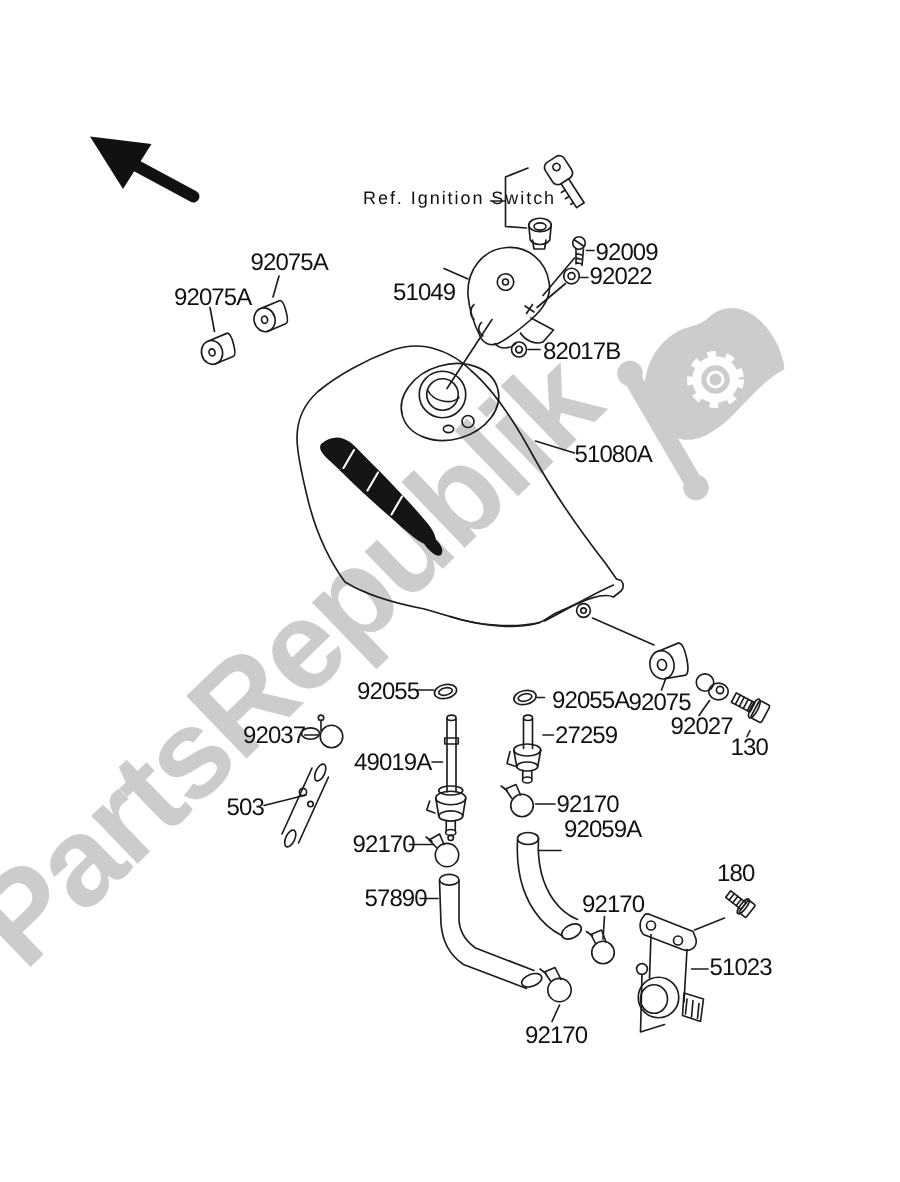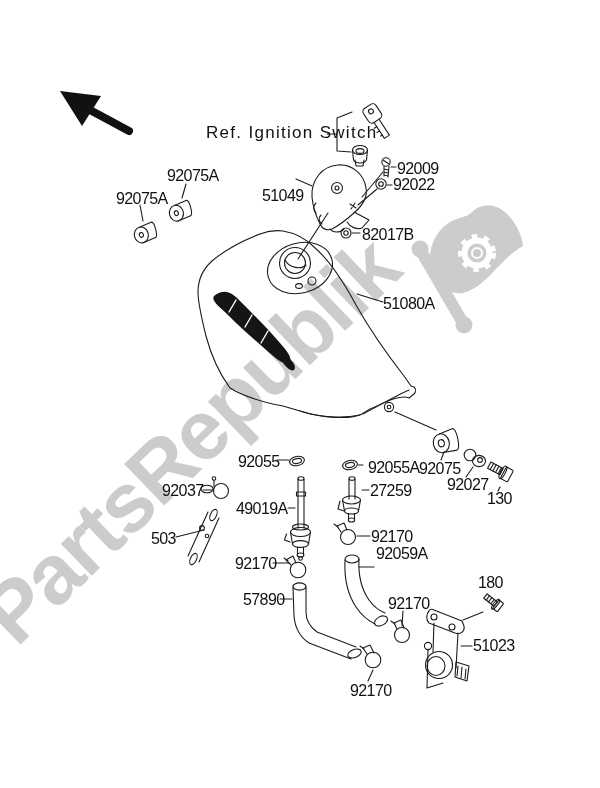--- a/index.html
+++ b/index.html
@@ -5,21 +5,21 @@
   html,body{margin:0;padding:0;background:#fff;}
   #stage{
     position:relative;width:600px;height:788px;background:#ffffff;overflow:hidden;
     font-family:"Liberation Sans",sans-serif;
   }
   .lbl{
     position:absolute;font-size:16px;line-height:14px;letter-spacing:-0.6px;
     color:#111;white-space:nowrap;
   }
   .ref{
-    font-size:17px;letter-spacing:1.3px;line-height:11px;color:#111;
+    font-size:12px;letter-spacing:1.3px;line-height:11px;color:#111;margin-left:36px;
   }
   #wm-text{
     position:absolute;left:15px;top:575px;height:90px;line-height:90px;
     font-size:84px;font-weight:bold;color:#cccccc;letter-spacing:-2px;
     transform-origin:0 80%;transform:rotate(-44deg);white-space:nowrap;
     user-select:none;
   }
   svg{position:absolute;left:0;top:0;}
   .art{stroke:#1c1c1c;stroke-width:1.1;fill:none;stroke-linecap:round;stroke-linejoin:round;}
   .wm{stroke:none;fill:#cccccc;}

